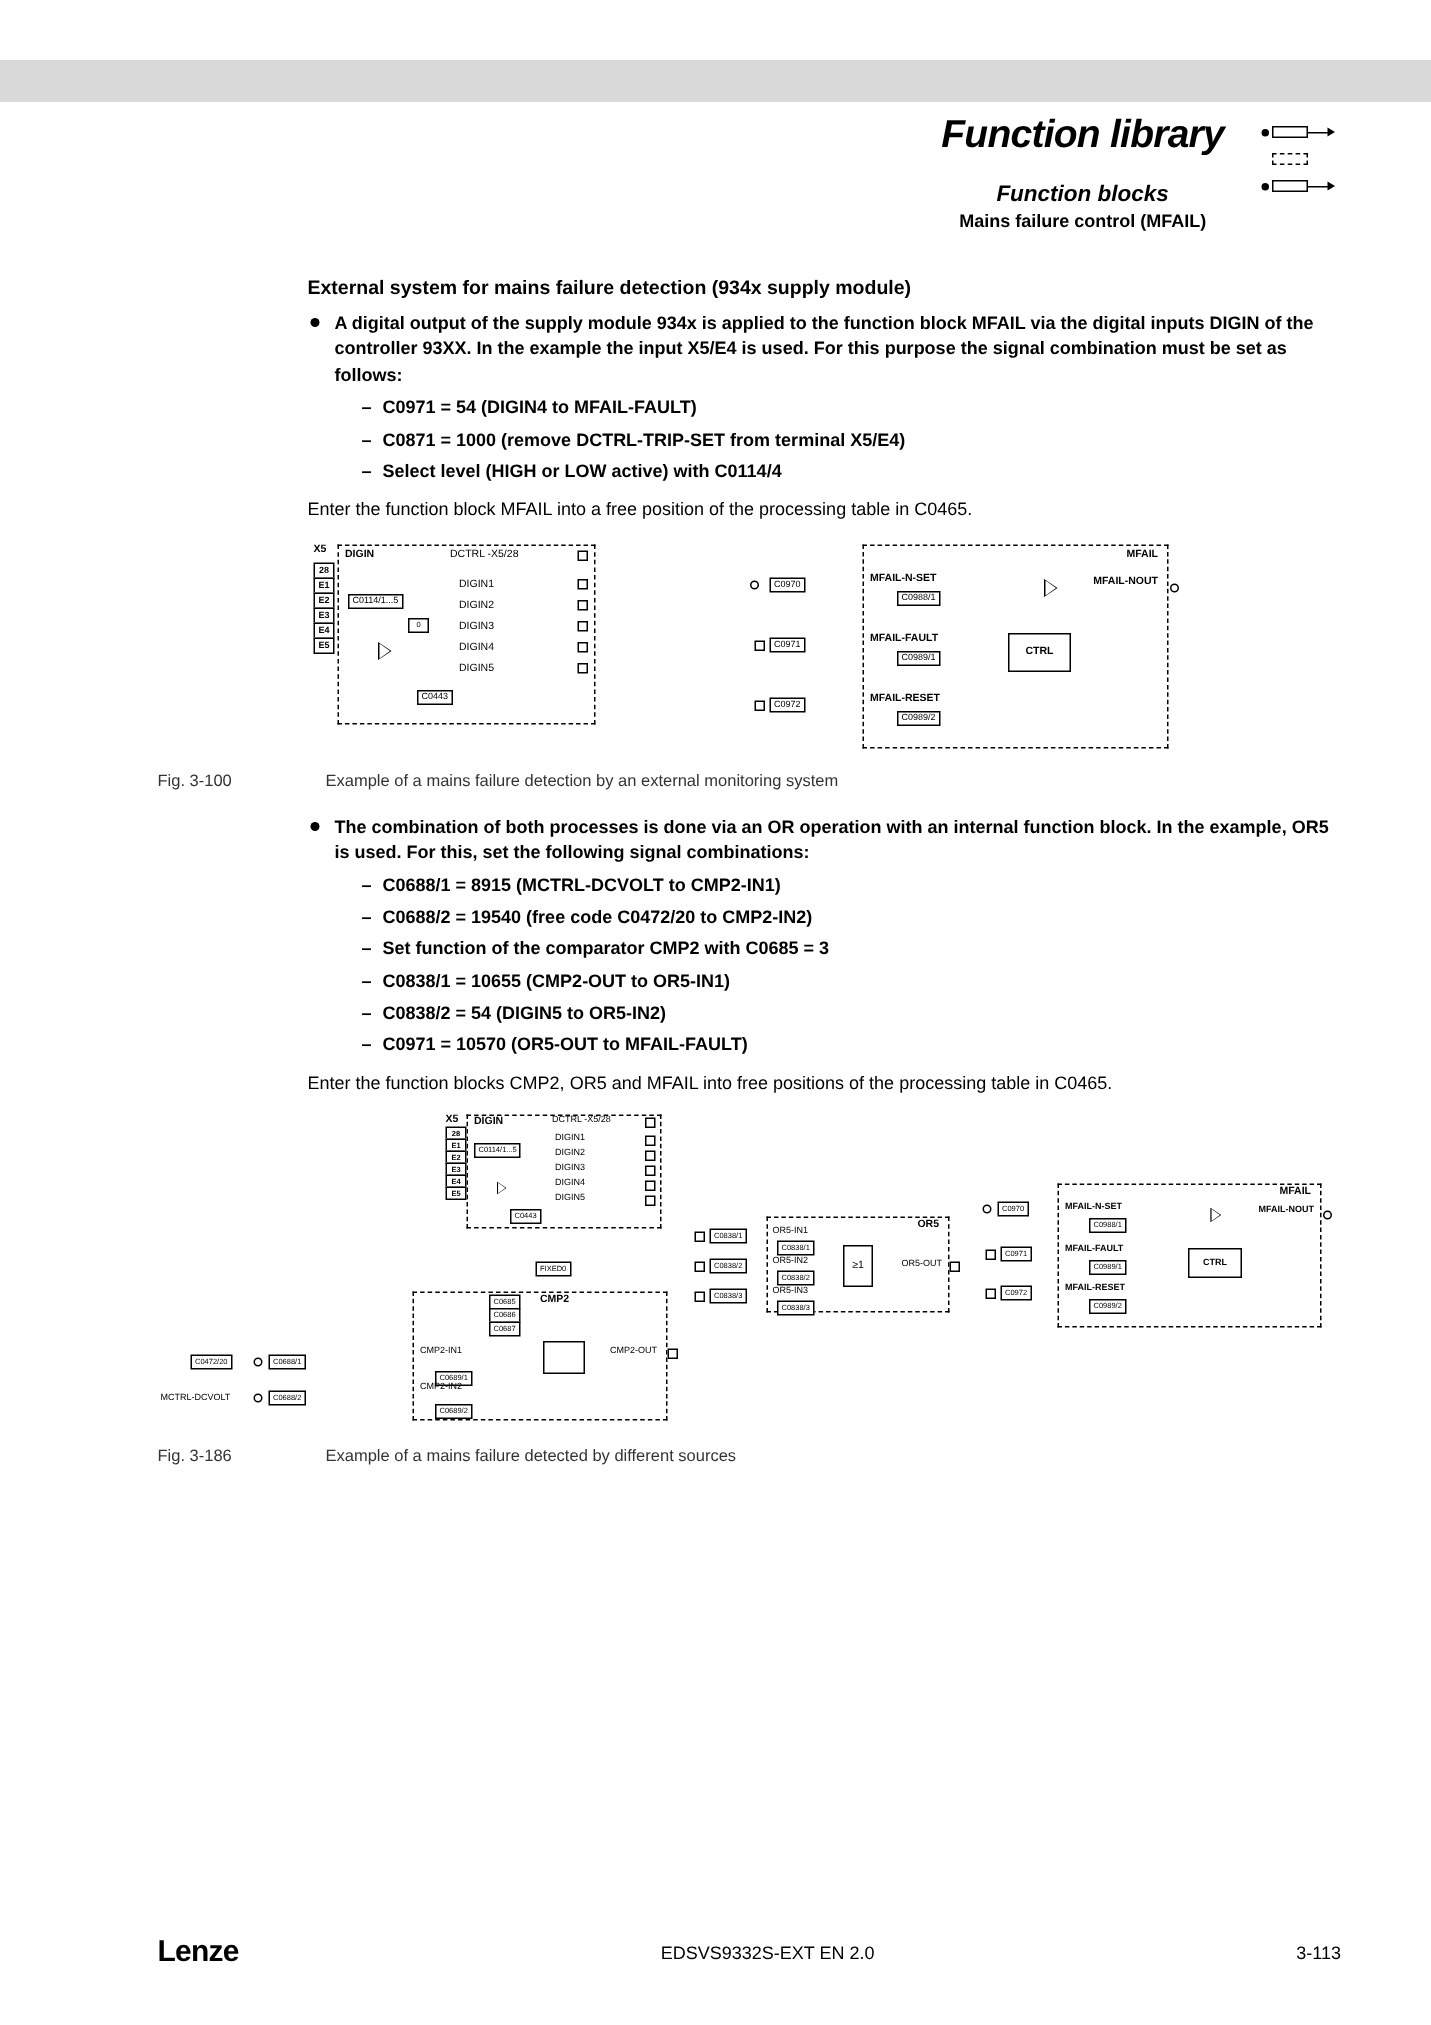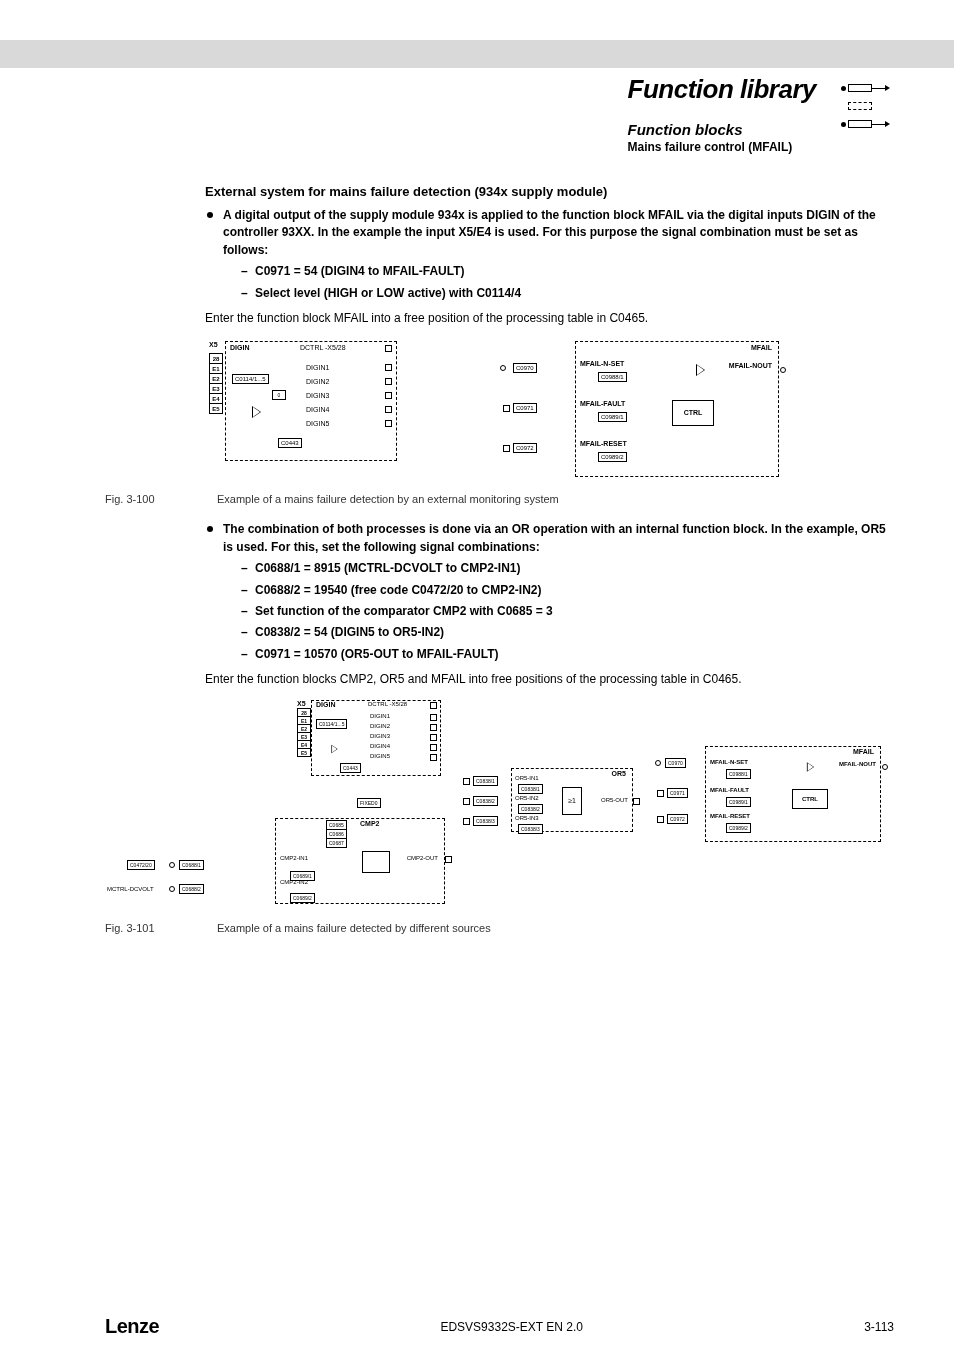--- a/index.html
+++ b/index.html
@@ -26,21 +26,21 @@
     padding-right: 60px;
   }
   .header-row {
     display: flex;
     align-items: flex-start;
     justify-content: flex-end;
     gap: 18px;
     margin-bottom: 30px;
   }
   .header-text {
-    text-align: left;
+    text-align: center;
   }
   .title-main {
     font-family: "Arial Black", Arial, sans-serif;
     font-style: italic;
     font-weight: 900;
     font-size: 26px;
     letter-spacing: -0.5px;
   }
   .title-sub {
     font-family: "Arial Black", Arial, sans-serif;
@@ -208,21 +208,21 @@
     margin-left: -100px;
     font-size: 11px;
     color: #333;
     margin-top: 6px;
     margin-bottom: 16px;
   }
   .caption-row .fignum { width: 76px; }
 
   .footer {
     position: absolute;
-    bottom: 12px;
+    bottom: 37px;
     left: 0;
     right: 0;
     padding: 0 60px 0 105px;
     display: flex;
     justify-content: space-between;
     align-items: center;
     font-size: 12px;
   }
   .brand {
     font-family: Arial, sans-serif;
@@ -261,20 +261,21 @@
   </div>
 
   <div class="content">
 
     <div class="section-title">External system for mains failure detection (934x supply module)</div>
     <ul class="bullets">
       <li>
         <span>A digital output of the supply module 934x is applied to the function block MFAIL via the digital inputs DIGIN of the controller 93XX. In the example the input X5/E4 is used. For this purpose the signal combination must be set as follows:</span>
         <ul class="dashes">
           <li>C0971 = 54 (DIGIN4 to MFAIL-FAULT)</li>
+          <li>C0871 = 1000 (remove DCTRL-TRIP-SET from terminal X5/E4)</li>
           <li>Select level (HIGH or LOW active) with C0114/4</li>
         </ul>
       </li>
     </ul>
     <div class="para">Enter the function block MFAIL into a free position of the processing table in C0465.</div>
 
     <div class="figure">
       <div class="fig-frame" style="height:150px;">
 
         <span class="lbl b" style="left:4px;top:4px">X5</span>
@@ -335,20 +336,21 @@
       <span>Example of a mains failure detection by an external monitoring system</span>
     </div>
 
     <ul class="bullets">
       <li>
         <span>The combination of both processes is done via an OR operation with an internal function block. In the example, OR5 is used. For this, set the following signal combinations:</span>
         <ul class="dashes">
           <li>C0688/1 = 8915 (MCTRL-DCVOLT to CMP2-IN1)</li>
           <li>C0688/2 = 19540 (free code C0472/20 to CMP2-IN2)</li>
           <li>Set function of the comparator CMP2 with C0685 = 3</li>
+          <li>C0838/1 = 10655 (CMP2-OUT to OR5-IN1)</li>
           <li>C0838/2 = 54 (DIGIN5 to OR5-IN2)</li>
           <li>C0971 = 10570 (OR5-OUT to MFAIL-FAULT)</li>
         </ul>
       </li>
     </ul>
     <div class="para">Enter the function blocks CMP2, OR5 and MFAIL into free positions of the processing table in C0465.</div>
 
     <div class="figure">
       <div class="fig-frame" style="height:218px;margin-left:-100px;">
 
@@ -438,21 +440,21 @@
           <span class="circ" style="right:-8px;top:17px"></span>
           <span class="lbl b" style="left:4px;top:40px;font-size:6px">MFAIL-FAULT</span>
           <span class="tinybox" style="left:20px;top:50px;font-size:5px">C0989/1</span>
           <div class="solid-block" style="left:86px;top:42px;width:36px;height:20px;text-align:center;line-height:18px;font-weight:bold;font-size:6px">CTRL</div>
           <span class="lbl b" style="left:4px;top:66px;font-size:6px">MFAIL-RESET</span>
           <span class="tinybox" style="left:20px;top:76px;font-size:5px">C0989/2</span>
         </div>
       </div>
     </div>
     <div class="caption-row">
-      <span class="fignum">Fig. 3-101</span>
+      <span class="fignum">Fig. 3-186</span>
       <span>Example of a mains failure detected by different sources</span>
     </div>
 
   </div>
 
   <div class="footer">
     <span class="brand">Lenze</span>
     <span>EDSVS9332S-EXT EN 2.0</span>
     <span>3-113</span>
   </div>

